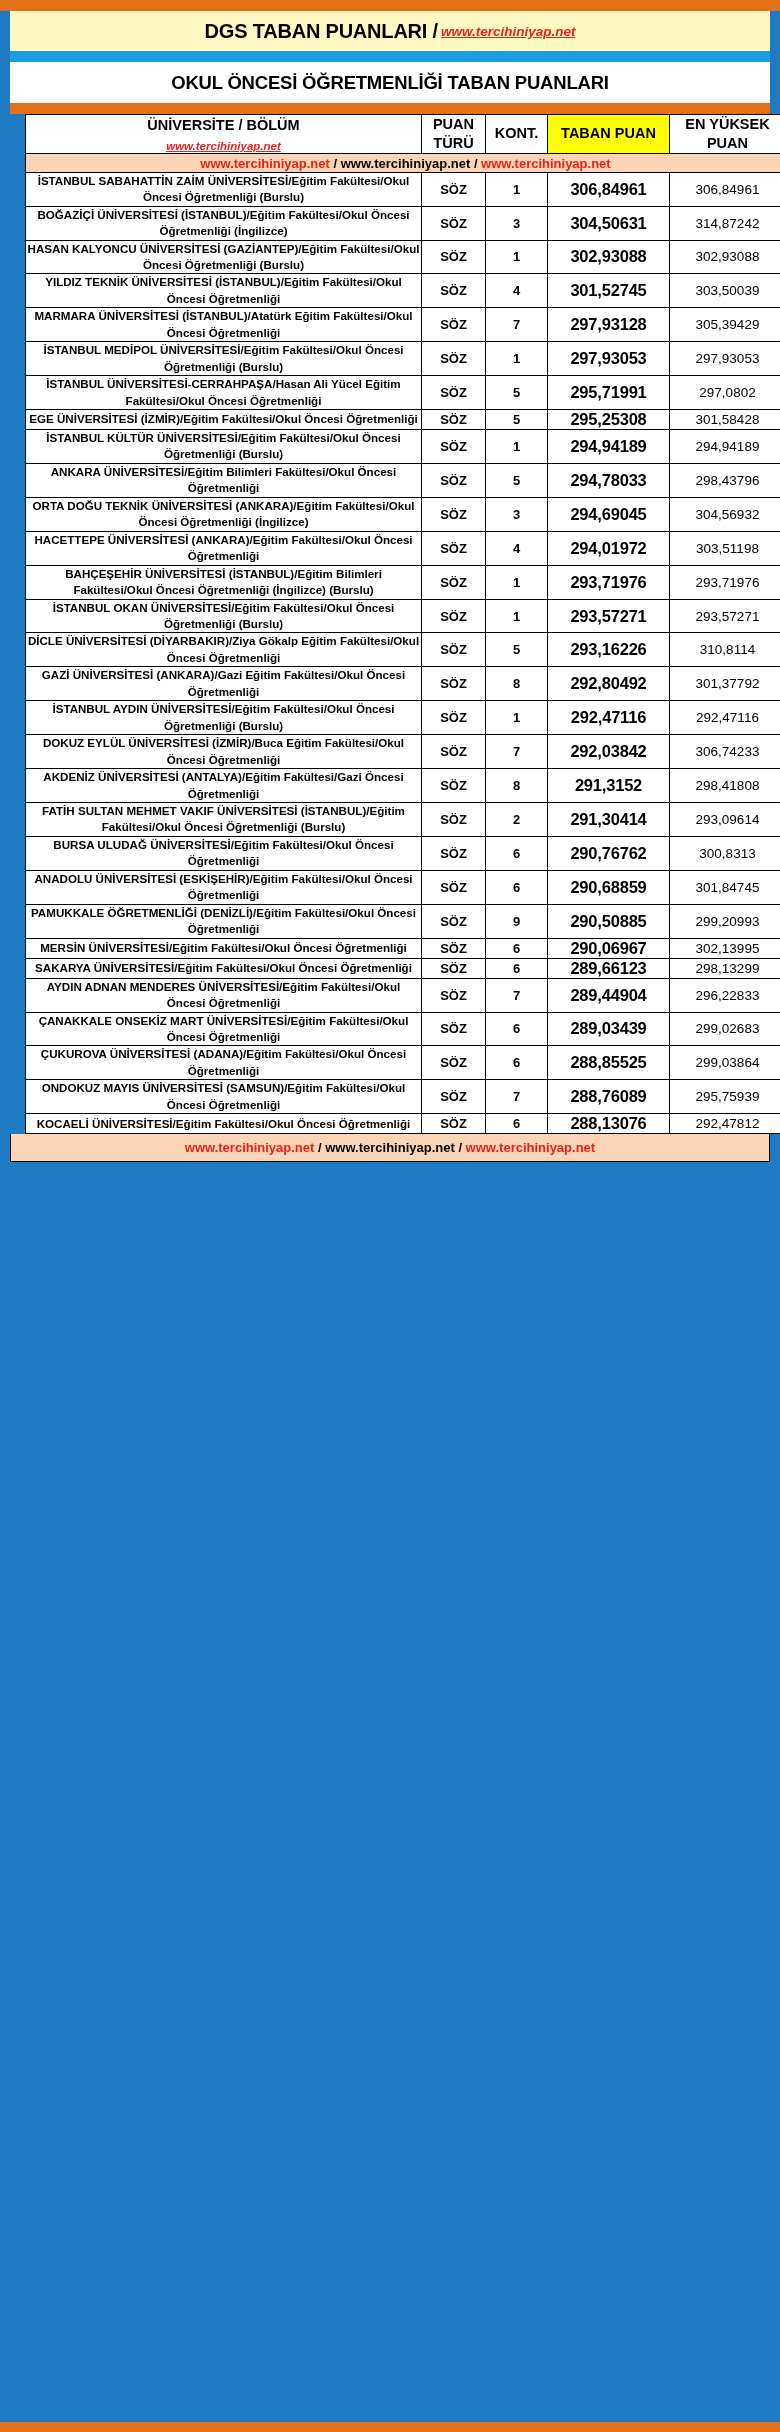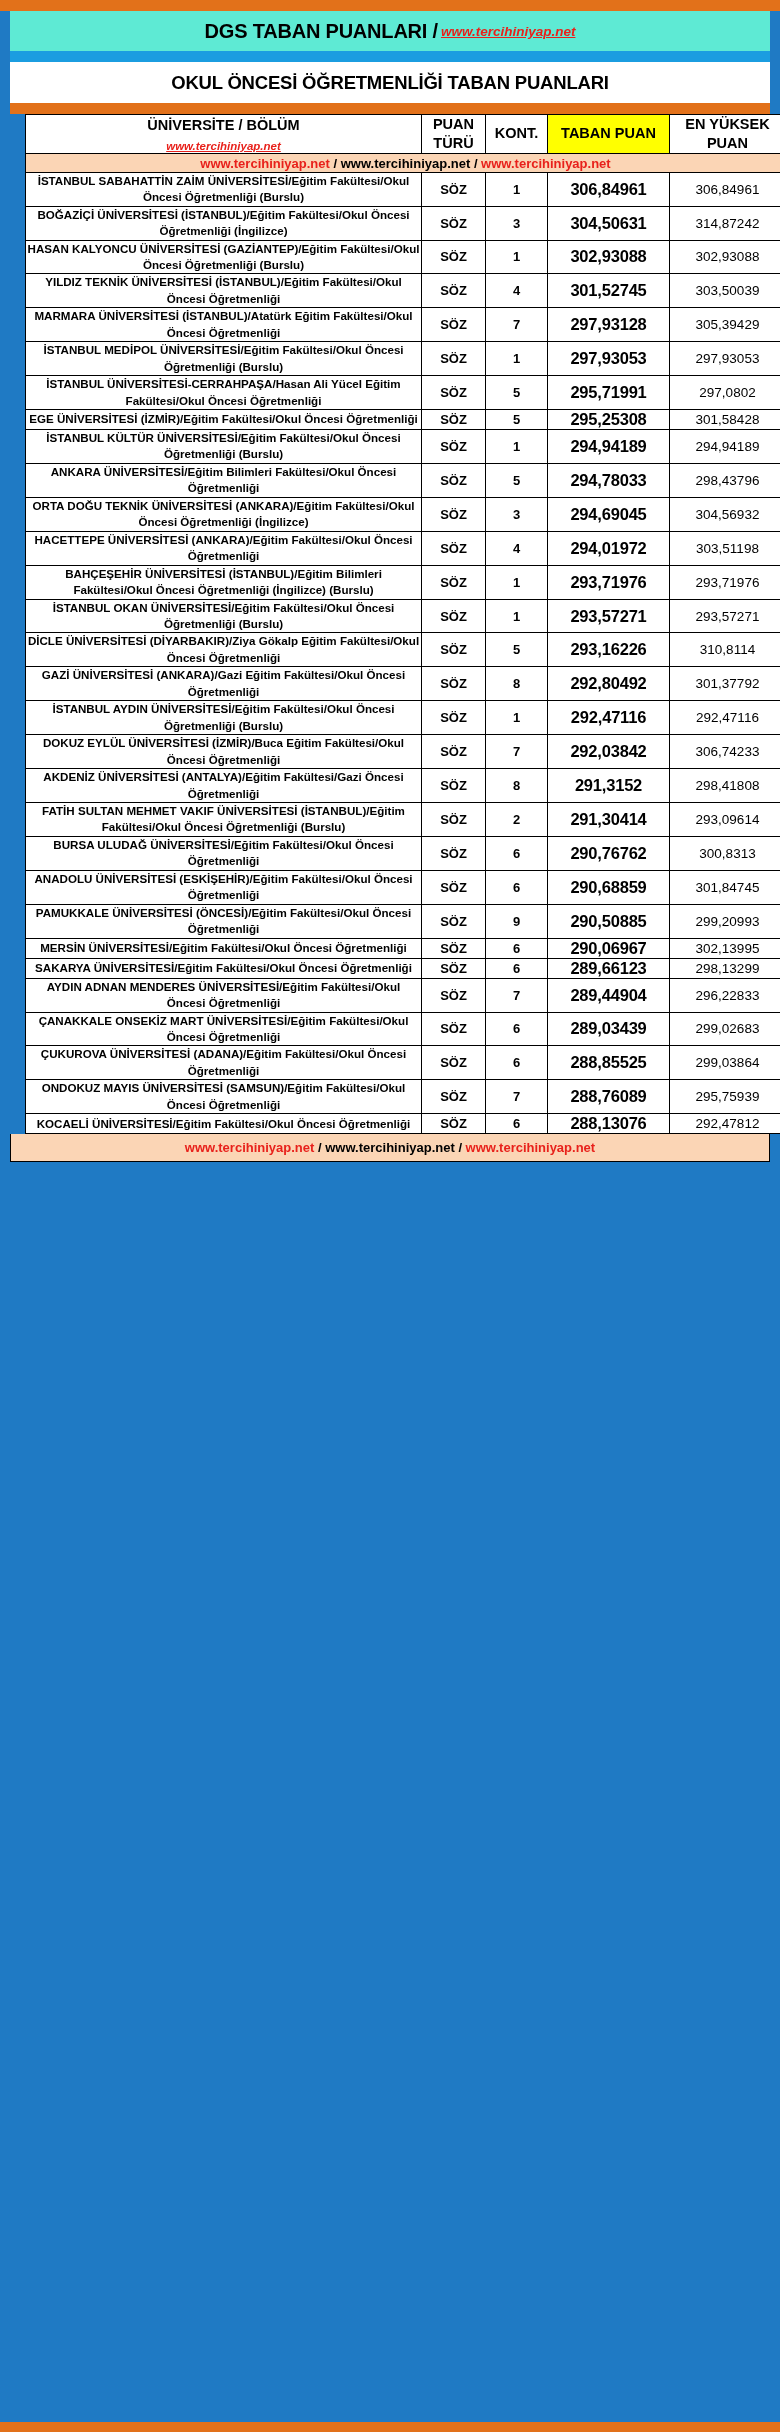--- a/index.html
+++ b/index.html
@@ -21,21 +21,21 @@
   .top-orange {
     height: 11px;
     background: #e2711a;
     width: 780px;
   }
   .frame {
     margin: 0 10px;
     background: #ffffff;
   }
   .title-bar {
-    background: #5eead4;
+    background: #fef9c3;
     text-align: center;
     padding: 9px 0 8px 0;
     border: 0;
   }
   .title-main {
     font-size: 20px;
     font-weight: bold;
     color: #000000;
     letter-spacing: -0.2px;
     display: inline;
@@ -384,21 +384,21 @@
           <td class="enyuksek-cell">300,8313</td>
         </tr>
         <tr>
           <td class="uni-cell">ANADOLU ÜNİVERSİTESİ (ESKİŞEHİR)/Eğitim Fakültesi/Okul Öncesi Öğretmenliği</td>
           <td class="tur-cell">SÖZ</td>
           <td class="kont-cell">6</td>
           <td class="taban-cell">290,68859</td>
           <td class="enyuksek-cell">301,84745</td>
         </tr>
         <tr>
-          <td class="uni-cell">PAMUKKALE ÜNİVERSİTESİ (ÖNCESİ)/Eğitim Fakültesi/Okul Öncesi Öğretmenliği</td>
+          <td class="uni-cell">PAMUKKALE ÖĞRETMENLİĞİ (DENİZLİ)/Eğitim Fakültesi/Okul Öncesi Öğretmenliği</td>
           <td class="tur-cell">SÖZ</td>
           <td class="kont-cell">9</td>
           <td class="taban-cell">290,50885</td>
           <td class="enyuksek-cell">299,20993</td>
         </tr>
         <tr>
           <td class="uni-cell">MERSİN ÜNİVERSİTESİ/Eğitim Fakültesi/Okul Öncesi Öğretmenliği</td>
           <td class="tur-cell">SÖZ</td>
           <td class="kont-cell">6</td>
           <td class="taban-cell">290,06967</td>

